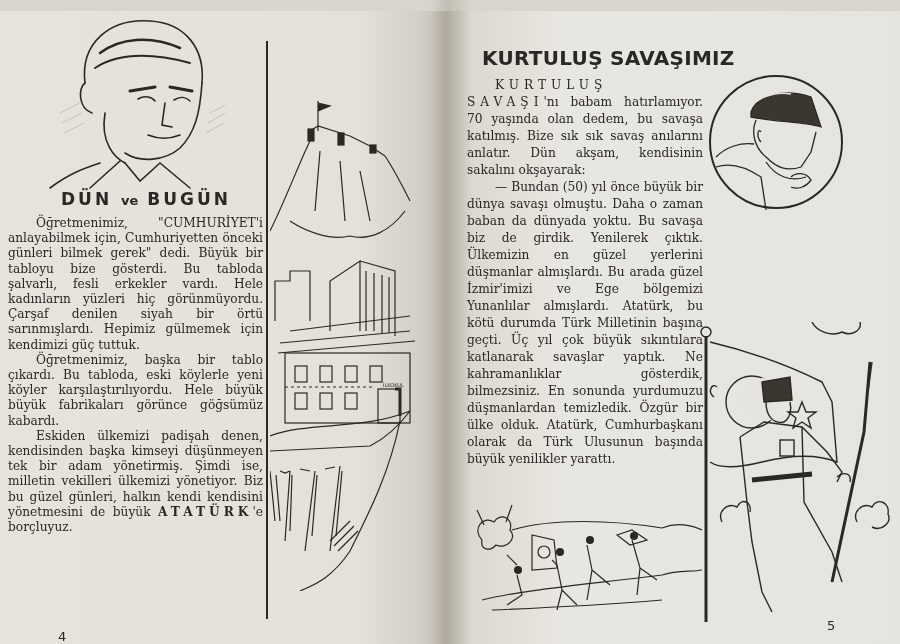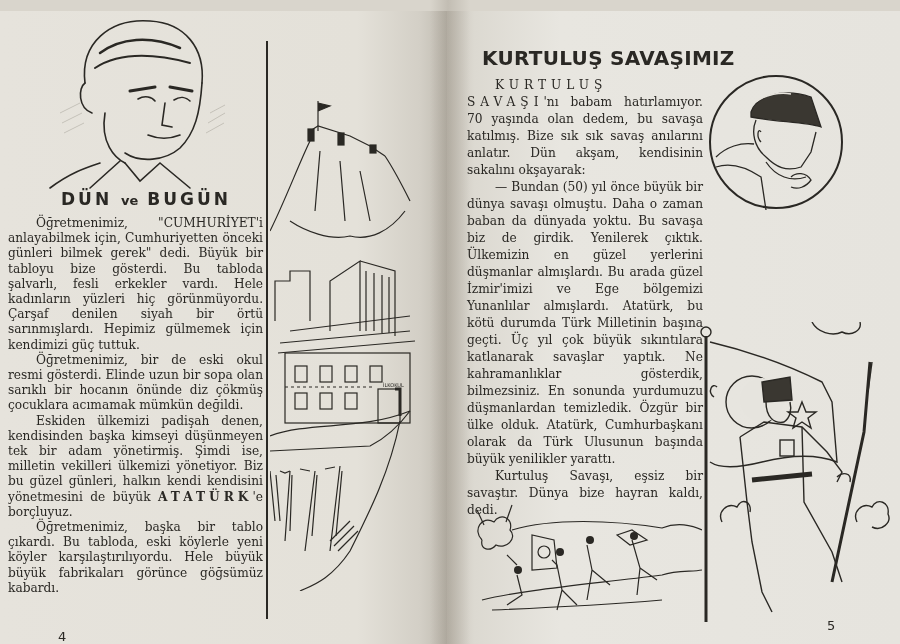--- a/index.html
+++ b/index.html
@@ -55,23 +55,22 @@
     </svg>
 
     <div class="headline">
       <span>DÜN</span>
       <span class="ve">ve</span>
       <span>BUGÜN</span>
     </div>
 
     <div class="left-text">
       <p>Öğretmenimiz, "CUMHURİYET'i anlayabilmek için, Cumhuriyetten önceki günleri bilmek gerek" dedi. Büyük bir tabloyu bize gösterdi. Bu tabloda şalvarlı, fesli erkekler vardı. Hele kadınların yüzleri hiç görünmüyordu. Çarşaf denilen siyah bir örtü sarınmışlardı. Hepimiz gülmemek için kendimizi güç tuttuk.</p>
-      <p>Öğretmenimiz, bir de eski okul resmi gösterdi. Elinde uzun bir sopa olan sarıklı bir hocanın önünde diz çökmüş çocuklara acımamak mümkün değildi.</p>
+      <p>Öğretmenimiz, başka bir tablo çıkardı. Bu tabloda, eski köylerle yeni köyler karşılaştırılıyordu. Hele büyük büyük fabrikaları görünce göğsümüz kabardı.</p>
       <p><span>Eskiden ülkemizi padişah denen, kendisinden başka kimseyi düşünmeyen tek bir adam yönetirmiş. Şimdi ise, milletin vekilleri ülkemizi yönetiyor. Biz bu güzel günleri, halkın kendi kendisini yönetmesini de büyük</span> <span class="spaced">ATATÜRK</span><span>'e borçluyuz.</span></p>
-      <p>Öğretmenimiz, başka bir tablo çıkardı. Bu tabloda, eski köylerle yeni köyler karşılaştırılıyordu. Hele büyük büyük fabrikaları görünce göğsümüz kabardı.</p>
     </div>
 
     <div class="divider"></div>
 
     <svg class="illus-city" viewBox="0 0 150 500">
       <g fill="none" stroke="#2a2824" stroke-width="1.2">
         <path d="M48 10 L48 40"></path>
           <path d="M48 12 L60 15 L48 20" fill="#2a2824"></path>
         <path d="M40 40 L48 35 L80 45 L100 55 L115 65"></path>
         <rect x="38" y="38" width="6" height="12" fill="#2a2824"></rect>
@@ -116,21 +115,20 @@
 
   <div class="page page-right"></div>
 
   <div class="gutter-shadow"></div>
 
   <div class="right-title">KURTULUŞ SAVAŞIMIZ</div>
 
   <div class="right-text">
     <p><span class="spaced">KURTULUŞ SAVAŞI</span><span>'nı babam hatırlamıyor. 70 yaşında olan dedem, bu savaşa katılmış. Bize sık sık savaş anılarını anlatır. Dün akşam, kendisinin sakalını okşayarak:</span></p>
     <p>— Bundan (50) yıl önce büyük bir dünya savaşı olmuştu. Daha o zaman baban da dünyada yoktu. Bu savaşa biz de girdik. Yenilerek çıktık. Ülkemizin en güzel yerlerini düşmanlar almışlardı. Bu arada güzel İzmir'imizi ve Ege bölgemizi Yunanlılar almışlardı. Atatürk, bu kötü durumda Türk Milletinin başına geçti. Üç yıl çok büyük sıkıntılara katlanarak savaşlar yaptık. Ne kahramanlıklar gösterdik, bilmezsiniz. En sonunda yurdumuzu düşmanlardan temizledik. Özgür bir ülke olduk. Atatürk, Cumhurbaşkanı olarak da Türk Ulusunun başında büyük yenilikler yarattı.</p>
-    <p>Kurtuluş Savaşı, eşsiz bir savaştır. Dünya bize hayran kaldı, dedi.</p>
   </div>
 
   <svg class="medallion" viewBox="0 0 140 140">
     <circle cx="70" cy="70" r="66" fill="none" stroke="#2a2824" stroke-width="2"></circle>
     <g fill="none" stroke="#2a2824" stroke-width="1.3">
       <path d="M45 40 C50 25 75 15 105 25 L115 55 C100 50 70 50 45 45 Z" fill="#3a3731"></path>
       <path d="M50 30 C60 22 75 20 85 22" stroke="#e6e3dc"></path>
       <path d="M50 48 C45 60 48 75 60 85 C70 95 80 100 95 95 L105 80 L110 60"></path>
       <path d="M55 60 C52 55 50 65 55 70"></path>
       <path d="M60 90 C70 105 85 110 100 105"></path>

